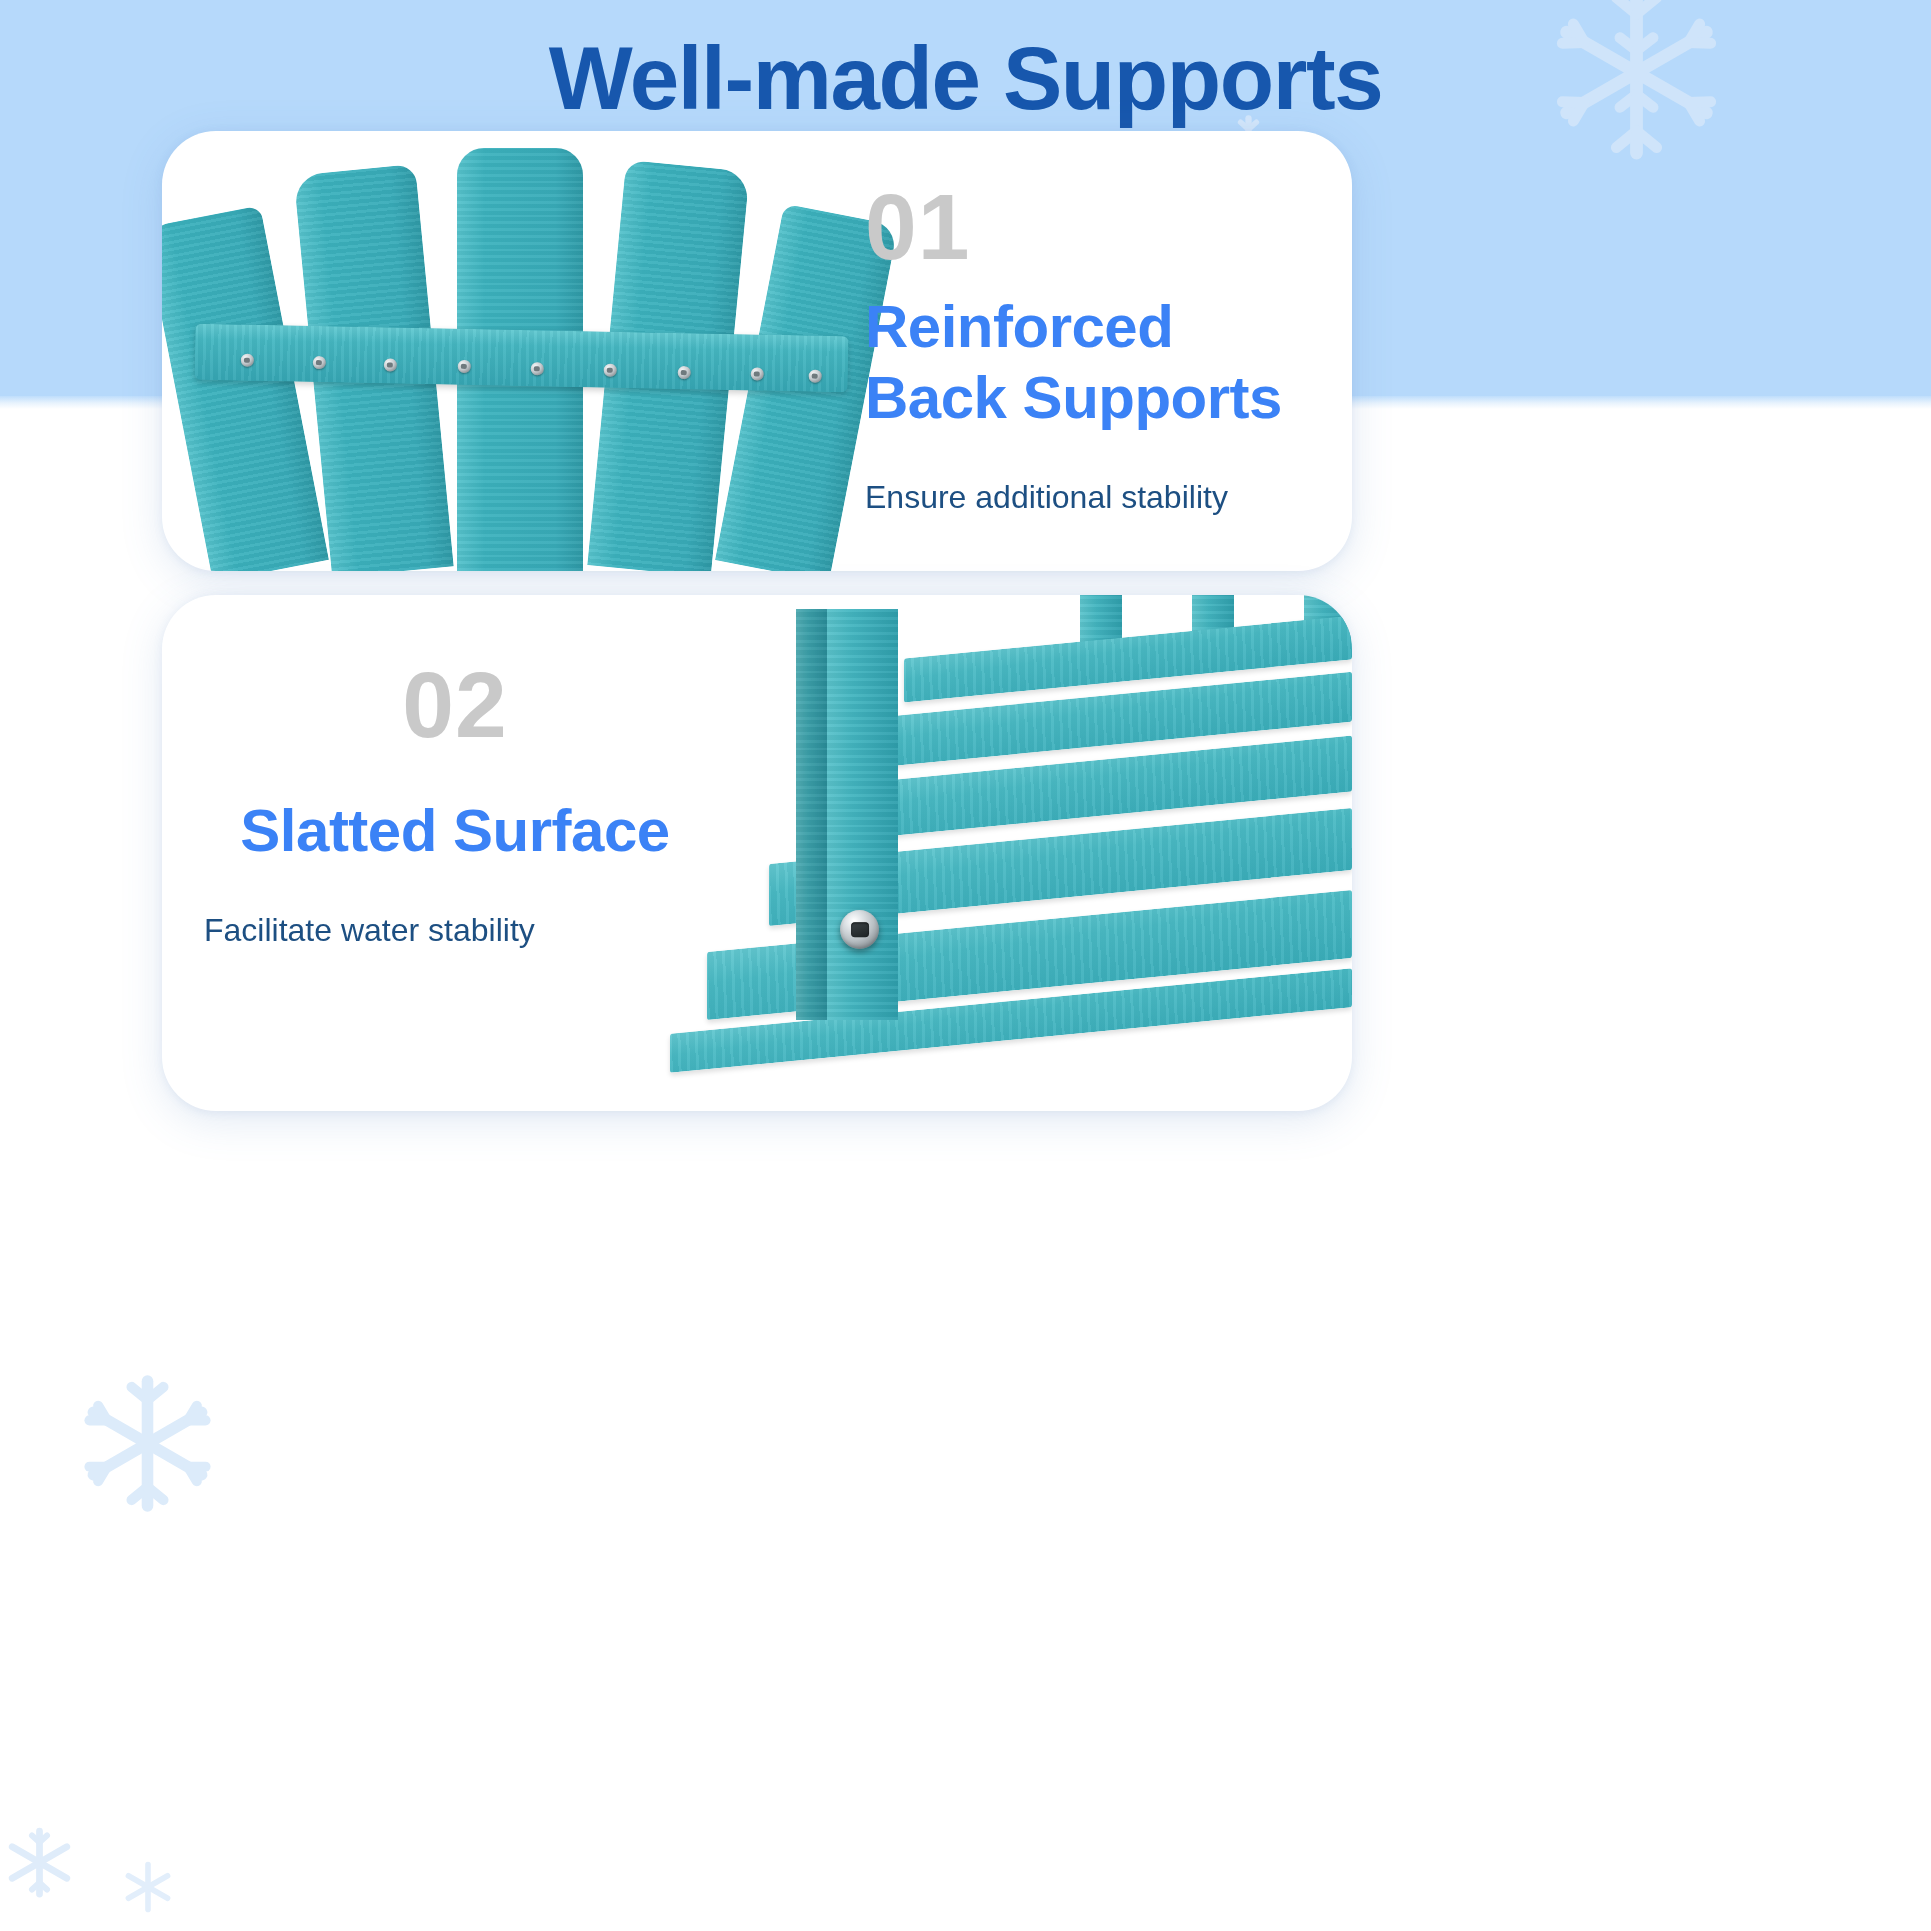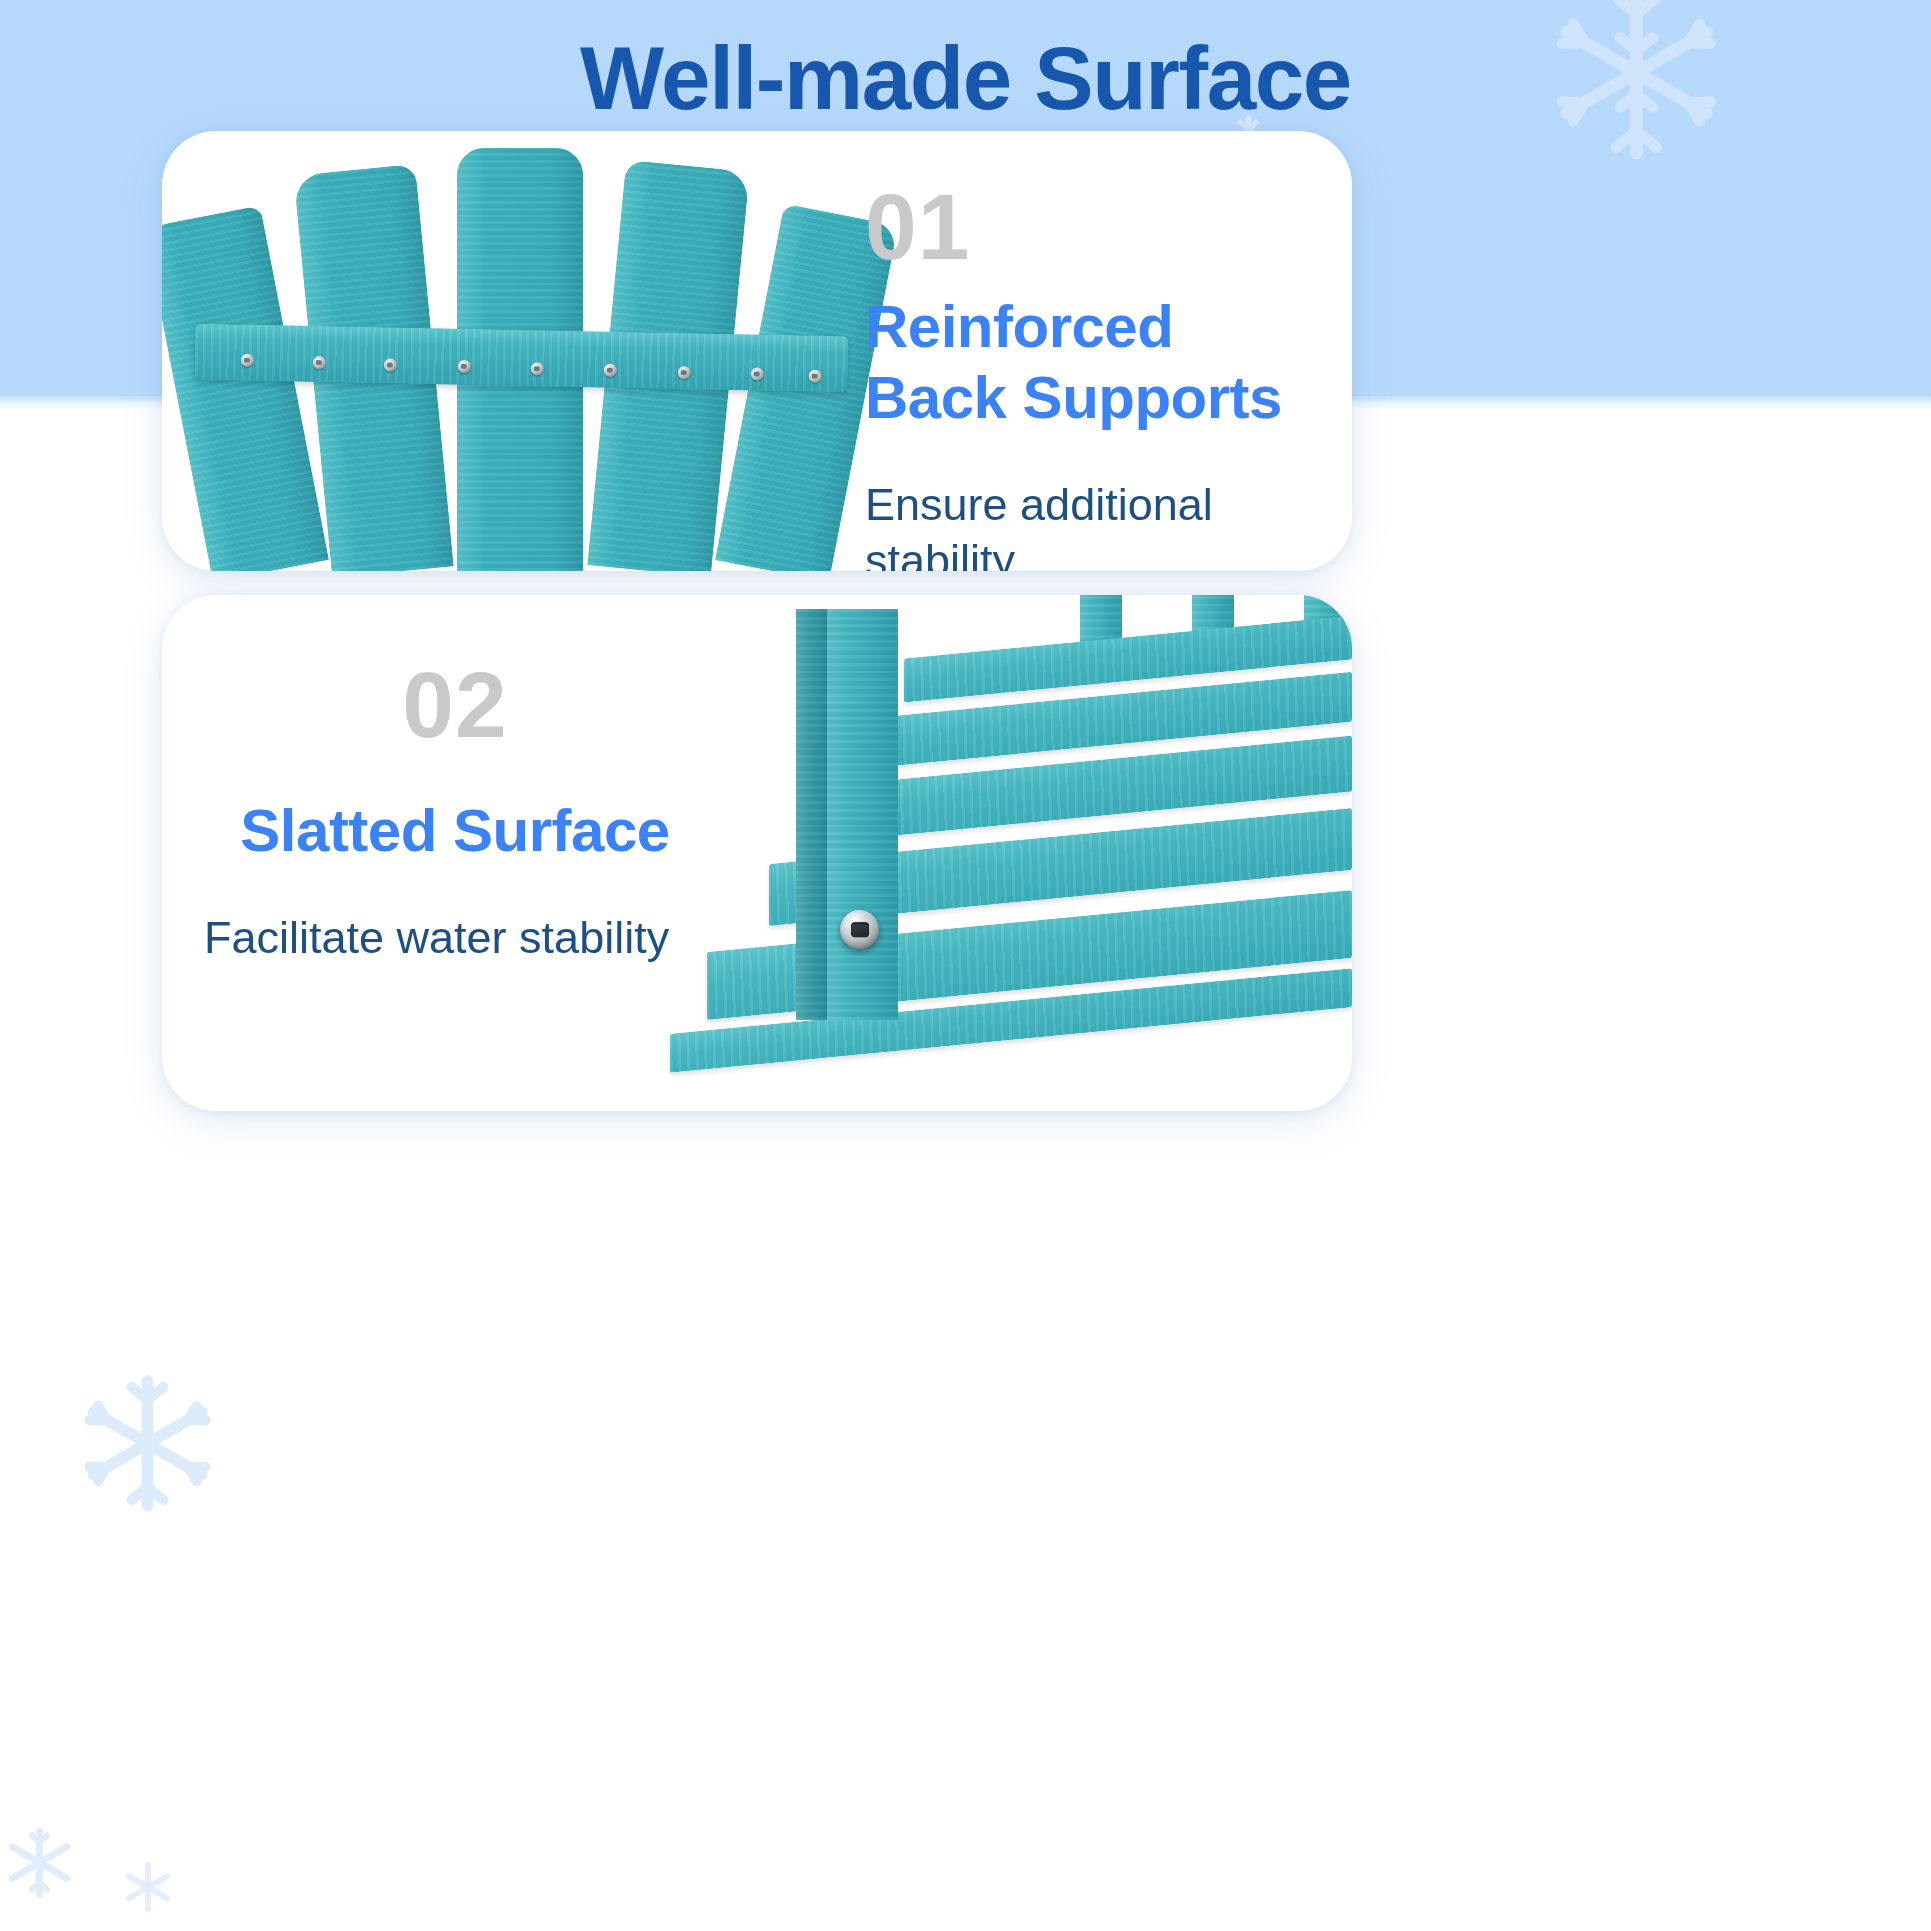--- a/index.html
+++ b/index.html
@@ -52,21 +52,21 @@
   .txt{ position:absolute; }
   .num{
     font-size:93px; font-weight:bold; color:#c9c9c9; line-height:1;
     letter-spacing:1px;
   }
   .head{
     font-size:60px; font-weight:bold; color:#3b82f6;
     line-height:1.18; letter-spacing:-0.5px;
   }
   .sub{
-    font-size:45px; color:#1d4f82; line-height:1.25; font-weight:400;margin-top:43px;
+    font-size:32px; color:#1d4f82; line-height:1.25; font-weight:400;margin-top:43px;
   }
 
   #c1txt{ left:703px; top:50px; width:463px; }
   #c1txt .num{ text-align:left; margin-bottom:18px; }
   #c1txt .head{ margin-bottom:21px; }
 
   #c2txt{ left:42px; top:64px; width:502px; }
   #c2txt .num{ text-align:center; margin-bottom:44px; }
   #c2txt .head{ margin-bottom:19.3px;text-align:center; }
 
@@ -195,21 +195,21 @@
         <g stroke-width="7">
           <line x1="50" y1="22" x2="40" y2="13"></line>
             <line x1="50" y1="22" x2="60" y2="13"></line>
           <line x1="50" y1="78" x2="40" y2="87"></line>
             <line x1="50" y1="78" x2="60" y2="87"></line>
         </g>
       </g>
     </svg>
   </div>
 
-  <h1 class="page-title">Well-made Surface</h1>
+  <h1 class="page-title">Well-made Supports</h1>
 
   <div class="snow" style="left:75px; top:1371px;">
     <svg width="145" height="145" viewBox="0 0 100 100">
       <g stroke="#dcebfa" stroke-width="8" stroke-linecap="round" fill="none">
         <line x1="50" y1="7" x2="50" y2="93"></line>
         <line x1="12.7" y1="28.5" x2="87.3" y2="71.5"></line>
         <line x1="12.7" y1="71.5" x2="87.3" y2="28.5"></line>
         <g stroke-width="7">
           <line x1="50" y1="20" x2="39" y2="11"></line>
             <line x1="50" y1="20" x2="61" y2="11"></line>

